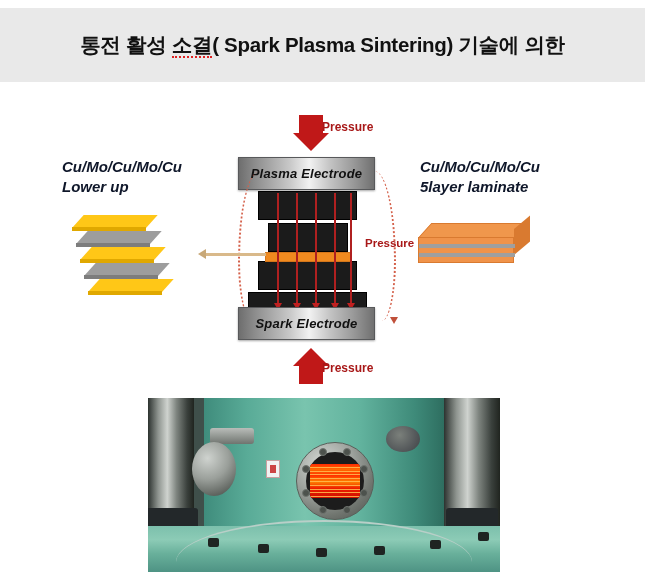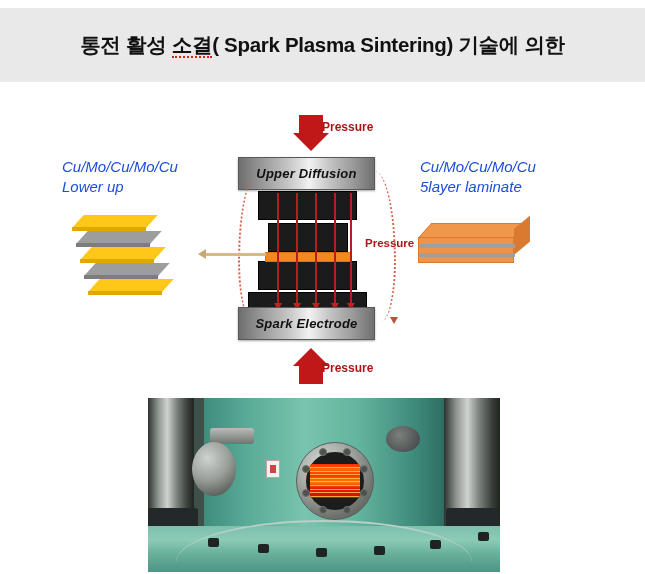--- a/index.html
+++ b/index.html
@@ -79,22 +79,22 @@
   }
   #press-label-top{left:322px;top:25px;}
   #press-label-bot{left:322px;top:266px;}
   #current-label{
     position:absolute;left:365px;top:142px;font-size:11.5px;font-weight:bold;
     color:#a81818;font-family:"Liberation Sans",sans-serif;white-space:nowrap;
   }
 
   
   .side-caption{
-    position:absolute;font-style:italic;font-weight:normal;font-size:15px;
-    color:#1d4ed8;line-height:20px;white-space:nowrap;
+    position:absolute;font-style:italic;font-weight:bold;font-size:15px;
+    color:#0f172a;line-height:20px;white-space:nowrap;
     font-family:"Liberation Sans",sans-serif;
   }
   #left-caption{left:62px;top:62px;}
   #right-caption{left:420px;top:62px;}
 
   #stack-left{position:absolute;left:72px;top:120px;width:110px;height:80px;}
   .plate{position:absolute;width:92px;height:14px;}
   .plate .top{
     position:absolute;left:0;top:0;width:74px;height:13px;
     transform:skewX(-42deg);transform-origin:bottom left;
@@ -195,21 +195,21 @@
 
 <div id="diagram">
 
   <div class="press-arrow" id="press-top">
     <div class="pa-shaft"></div>
     <div class="pa-head"></div>
   </div>
   <div class="press-label" id="press-label-top">Pressure</div>
 
   <div class="electrode" id="upper-electrode">
-    <span>Upper Diffusion</span>
+    <span>Plasma Electrode</span>
   </div>
 
   <div class="block" id="blk1"></div>
   <div class="block" id="blk2"></div>
   <div class="block" id="blk3"></div>
   <div class="block" id="blk4"></div>
 
   <div id="sample"></div>
 
   <div id="current-lines">

